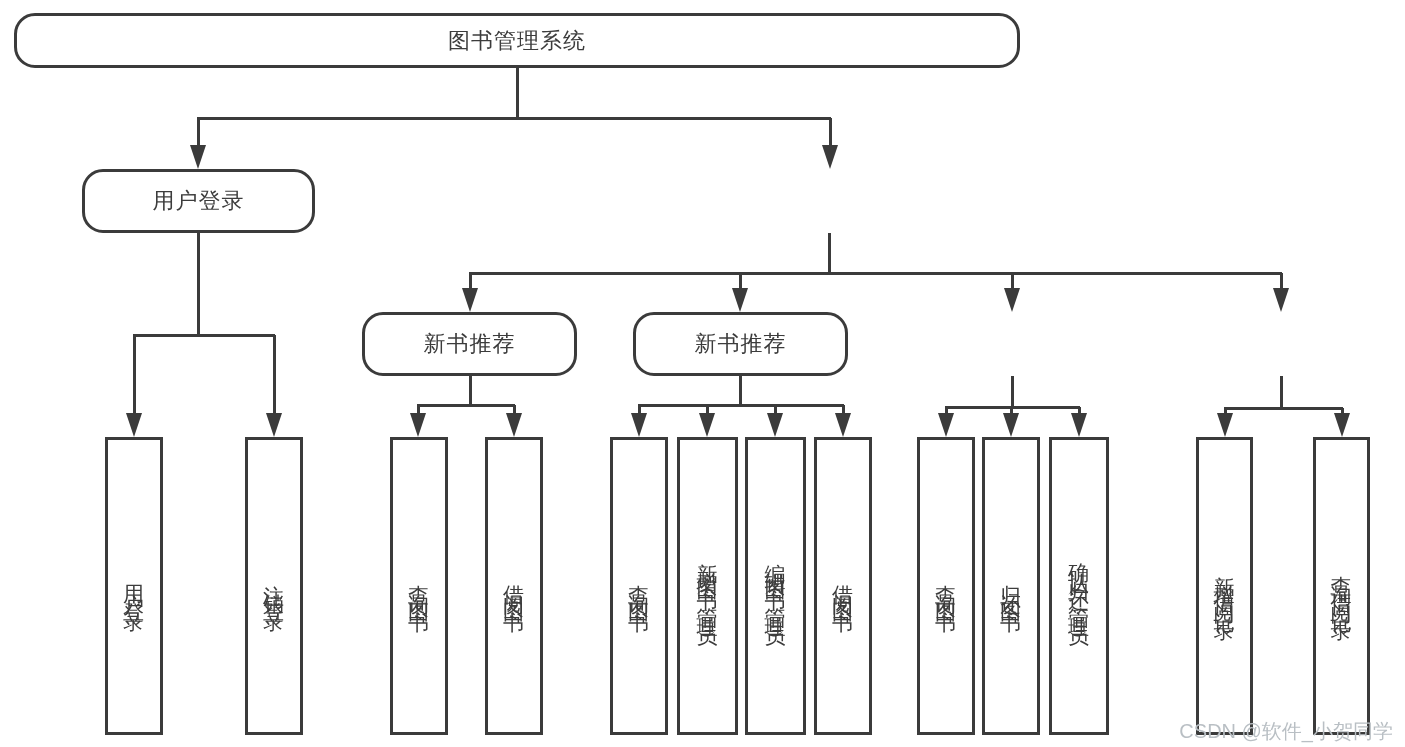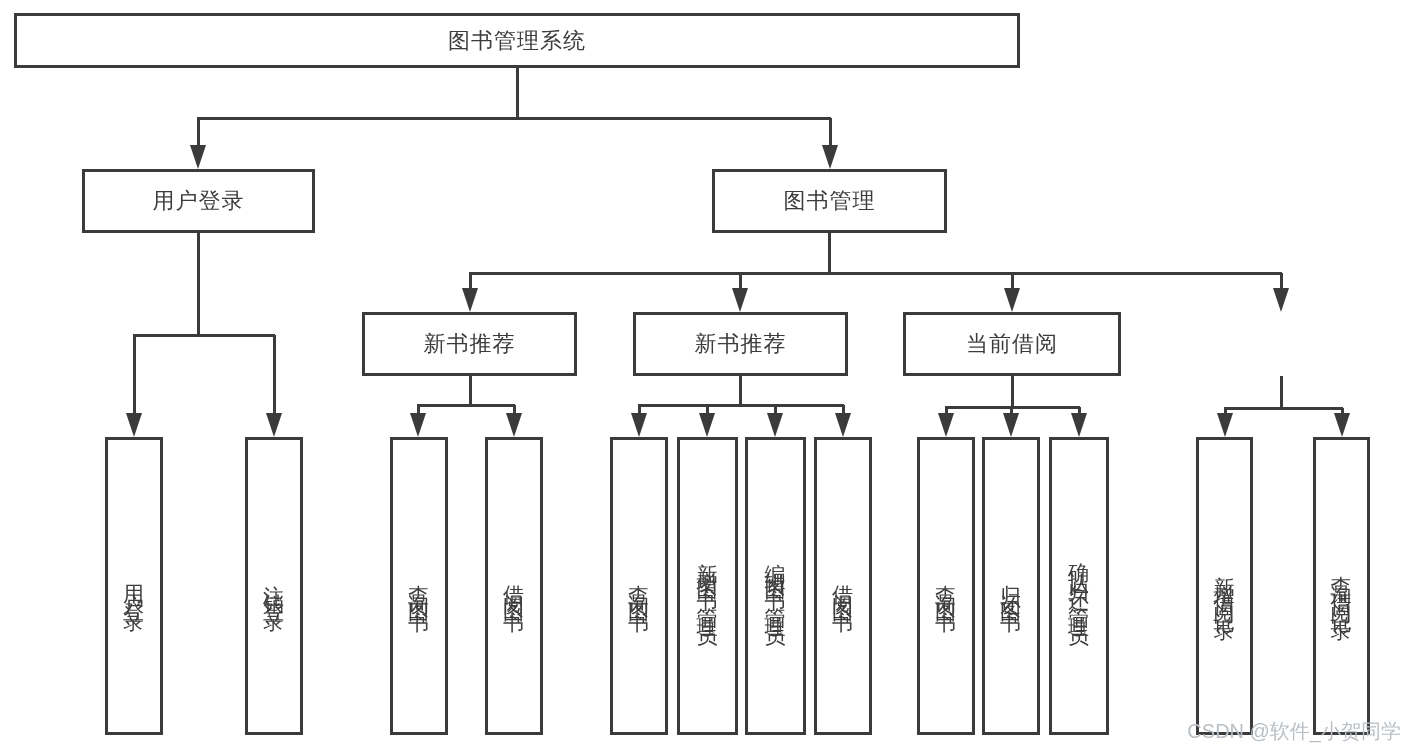--- a/index.html
+++ b/index.html
@@ -22,40 +22,40 @@
     position:absolute;
     box-sizing:border-box;
     background:var(--box-bg);
     border:3px solid var(--line);
     display:flex;
     align-items:center;
     justify-content:center;
     text-align:center;
     z-index:2;
   }
-  .box.h{font-size:22px;letter-spacing:1px;}
+  .box.h{font-size:22px;letter-spacing:1px;border-radius:21px;}
   .box.v{
     writing-mode:vertical-rl;
     text-orientation:mixed;
     font-size:21px;
     letter-spacing:9px;
     line-height:1;
   }
   .hline{position:absolute;height:3px;background:var(--line);z-index:1;}
   .vline{position:absolute;width:3px;background:var(--line);z-index:1;}
   .arrowhead{
     position:absolute;width:0;height:0;
     border-left:8px solid transparent;
     border-right:8px solid transparent;
     border-top:24px solid var(--line);
     z-index:1;
   }
   .watermark{
     position:absolute;
-    right:4px;bottom:2px;
+    right:12px;bottom:2px;
     font-size:20px;
     color:var(--watermark);
     z-index:3;
     white-space:nowrap;
   }
 </style>
 </head>
 <body>
 
 <div class="canvas">
@@ -111,25 +111,23 @@
       <div class="arrowhead" style="left: 1071px; top: 413px;"></div>
       <div class="vline" style="left: 1224px; top: 408px; height: 5px;"></div>
       <div class="arrowhead" style="left: 1217px; top: 413px;"></div>
       <div class="vline" style="left: 1341px; top: 408px; height: 5px;"></div>
       <div class="arrowhead" style="left: 1334px; top: 413px;"></div>
     </div>
 
   <div class="box h" style="left:14px;top:13px;width:1006px;height:55px">图书管理系统</div>
 
   <div class="box h" style="left:82px;top:169px;width:233px;height:64px">用户登录</div>
-  <div class="box h" style="left:712px;top:169px;width:235px;height:64px">图书管理</div>
 
   <div class="box h" style="left:362px;top:312px;width:215px;height:64px">新书推荐</div>
   <div class="box h" style="left:633px;top:312px;width:215px;height:64px">新书推荐</div>
-  <div class="box h" style="left:903px;top:312px;width:218px;height:64px">当前借阅</div>
 
   <div class="box v" style="left:105px;top:437px;width:58px;height:298px">用户登录</div>
   <div class="box v" style="left:245px;top:437px;width:58px;height:298px">注销登录</div>
 
   <div class="box v" style="left:390px;top:437px;width:58px;height:298px">查询图书</div>
   <div class="box v" style="left:485px;top:437px;width:58px;height:298px">借阅图书</div>
 
   <div class="box v" style="left:610px;top:437px;width:58px;height:298px">查询图书</div>
   <div class="box v" style="left:677px;top:437px;width:61px;height:298px">新增图书（管理员）</div>
   <div class="box v" style="left:745px;top:437px;width:61px;height:298px">编辑图书（管理员）</div>

